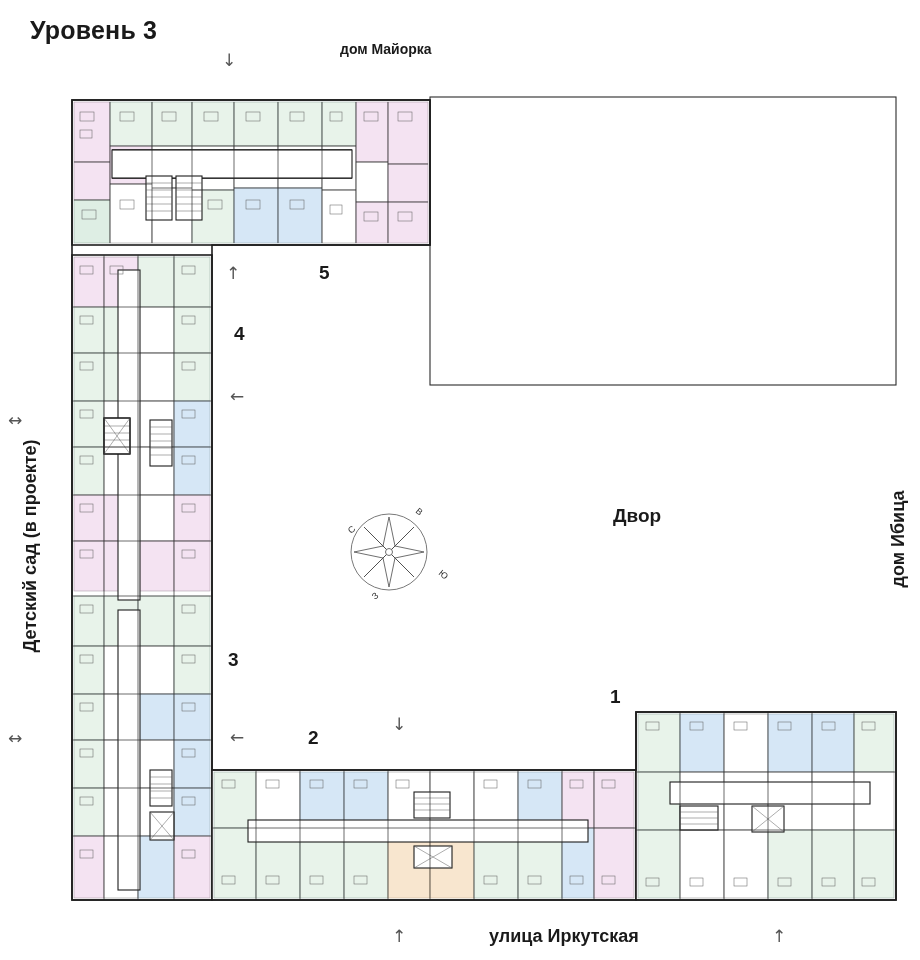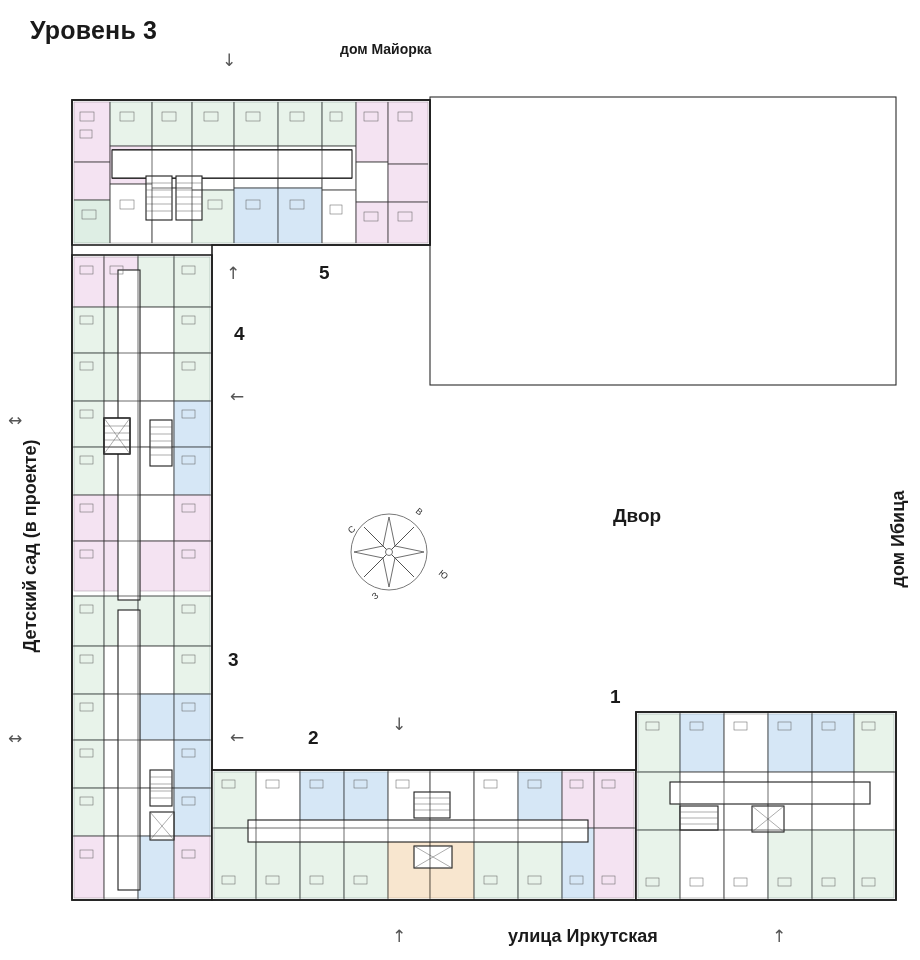--- a/index.html
+++ b/index.html
@@ -35,21 +35,20 @@
   }
   #lbl-top {
     left: 340px;
     top: 42px;
     font-size: 14px;
   }
   #lbl-bottom {
     left: 489px;
     top: 927px;
     font-size: 18px;
-    margin-left: 19px;
   }
   #lbl-left {
     left: -80px;
     top: 537px;
     font-size: 18px;
     transform: rotate(-90deg);
     transform-origin: center center;
     width: 220px;
     text-align: center;
   }

